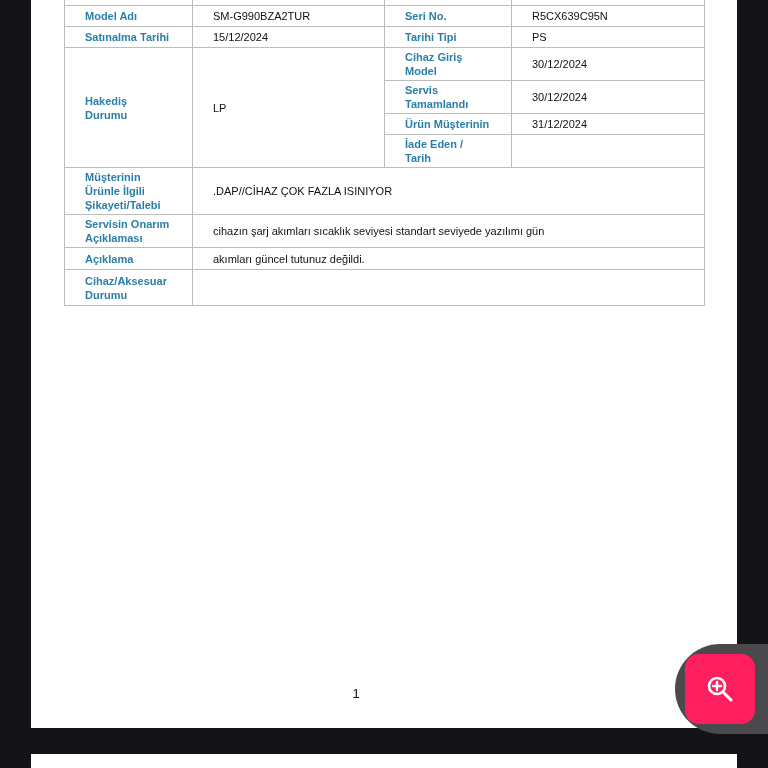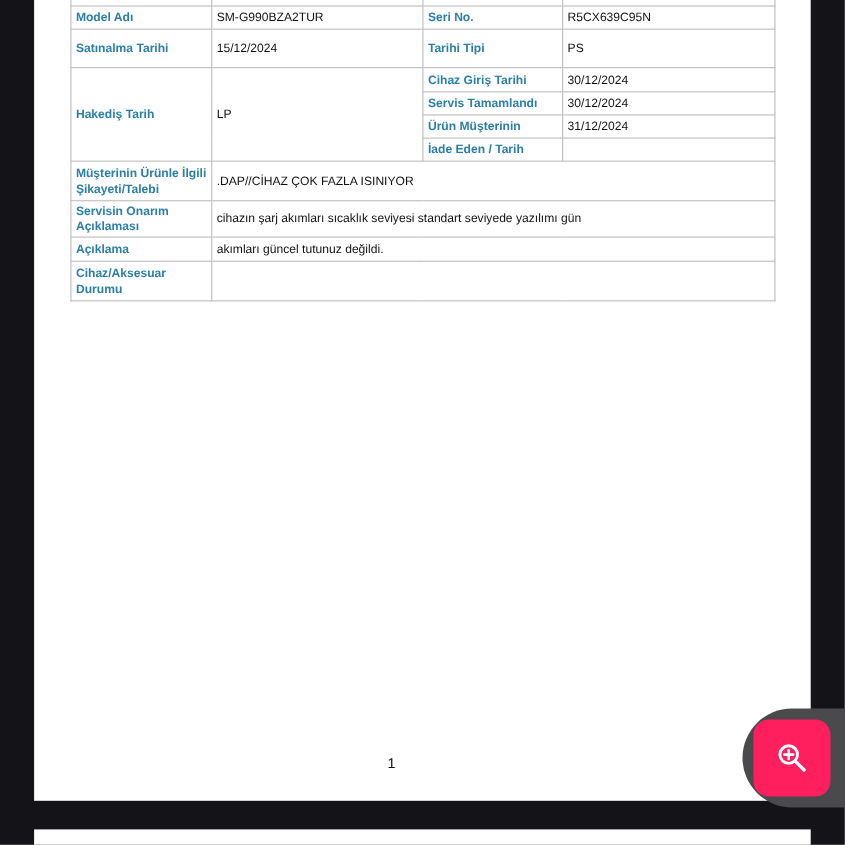--- a/index.html
+++ b/index.html
@@ -19,21 +19,21 @@
   table.info {
     position:absolute; left:33px; top:0px;
     width:640px;
     border-collapse:collapse;
     border:1.5px solid #111;
     font-size:11px;
     table-layout:fixed;
   }
   table.info td {
     border:1px solid #bdbdbd;
-    padding:2px 4px;
+    padding:2px 20px;
     vertical-align:middle;
     color:#111;
     line-height:14px;
   }
   table.info td.lbl {
     color:#2a7fa8; font-weight:bold;
   }
   .pagenum {
     position:absolute; left:346px; top:686px; width:20px;
     text-align:center; font-size:13px; color:#111;
@@ -67,30 +67,30 @@
           <td></td>
           <td></td>
           <td></td>
     </tr>
     <tr style="height:21px">
       <td class="lbl">Model Adı</td>
       <td>SM-G990BZA2TUR</td>
       <td class="lbl">Seri No.</td>
       <td>R5CX639C95N</td>
     </tr>
-    <tr style="height:35px">
+    <tr style="height:21px">
       <td class="lbl">Satınalma Tarihi</td>
       <td>15/12/2024</td>
       <td class="lbl">Tarihi Tipi</td>
       <td>PS</td>
     </tr>
     <tr style="height:22px">
-      <td class="lbl" rowspan="4">Hakediş Tarih</td>
+      <td class="lbl" rowspan="4">Hakediş Durumu</td>
       <td rowspan="4">LP</td>
-      <td class="lbl">Cihaz Giriş Tarihi</td>
+      <td class="lbl">Cihaz Giriş Model</td>
       <td>30/12/2024</td>
     </tr>
     <tr style="height:21px">
       <td class="lbl">Servis Tamamlandı</td>
       <td>30/12/2024</td>
     </tr>
     <tr style="height:21px">
       <td class="lbl">Ürün Müşterinin</td>
       <td>31/12/2024</td>
     </tr>

